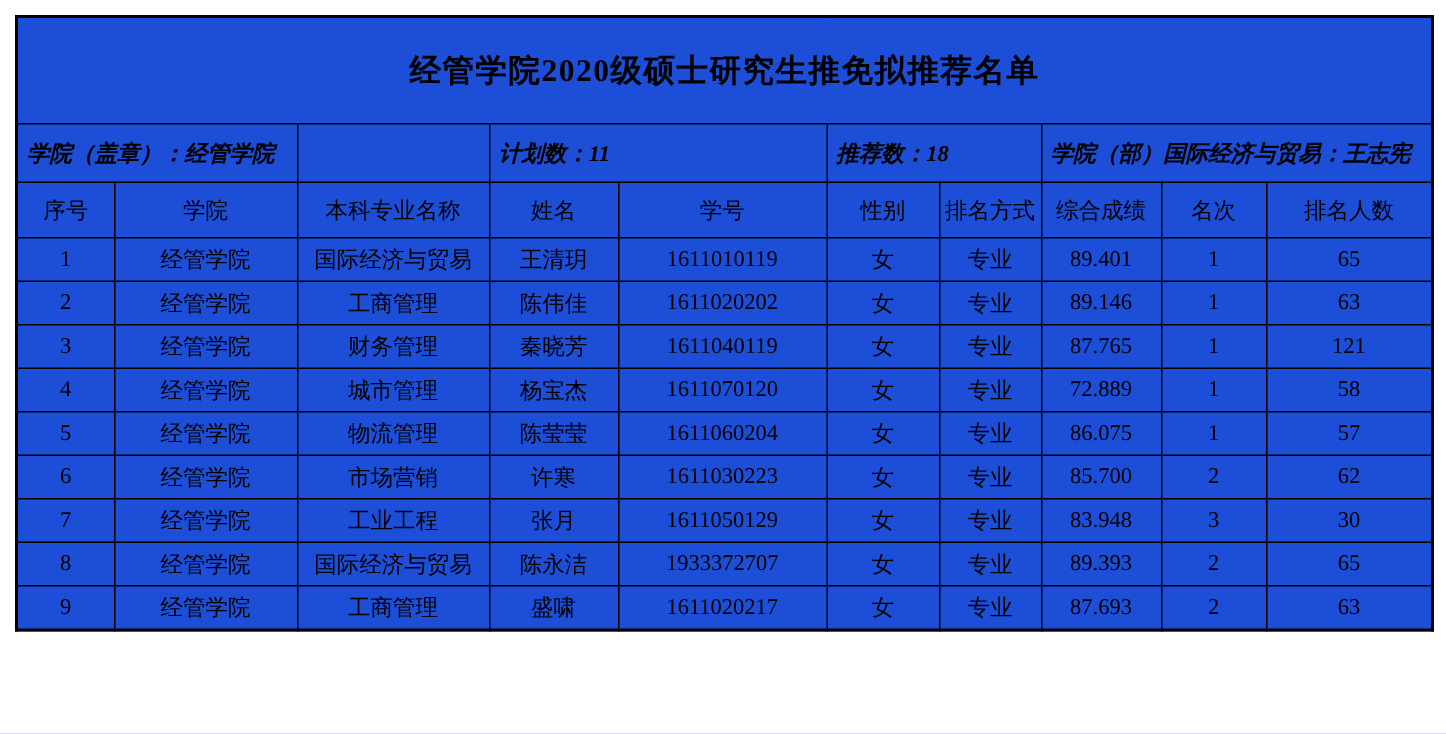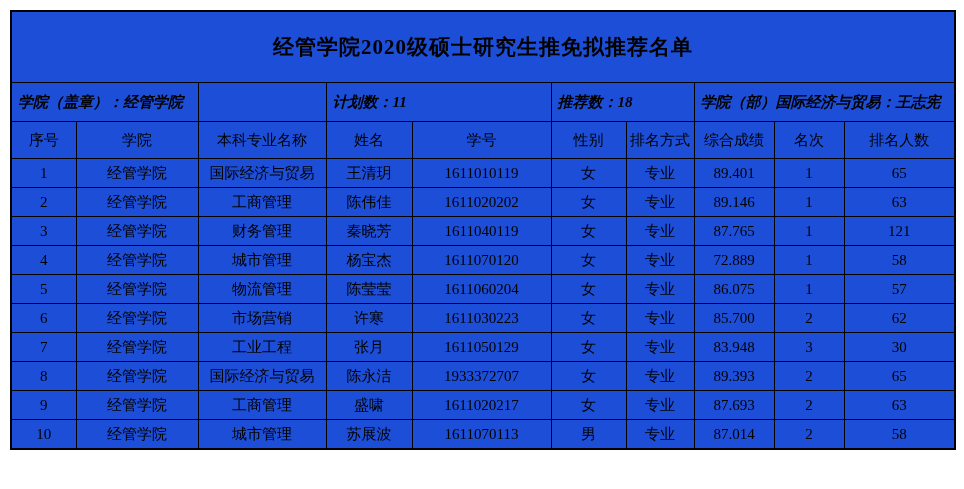--- a/index.html
+++ b/index.html
@@ -208,27 +208,15 @@
           <td>经管学院</td>
           <td>工商管理</td>
           <td>盛啸</td>
           <td>1611020217</td>
           <td>女</td>
           <td>专业</td>
           <td>87.693</td>
           <td>2</td>
           <td>63</td>
         </tr>
-        <tr>
-          <td>10</td>
-          <td>经管学院</td>
-          <td>城市管理</td>
-          <td>苏展波</td>
-          <td>1611070113</td>
-          <td>男</td>
-          <td>专业</td>
-          <td>87.014</td>
-          <td>2</td>
-          <td>58</td>
-        </tr>
       </tbody>
   </table>
 </div>
 
 </body></html>

